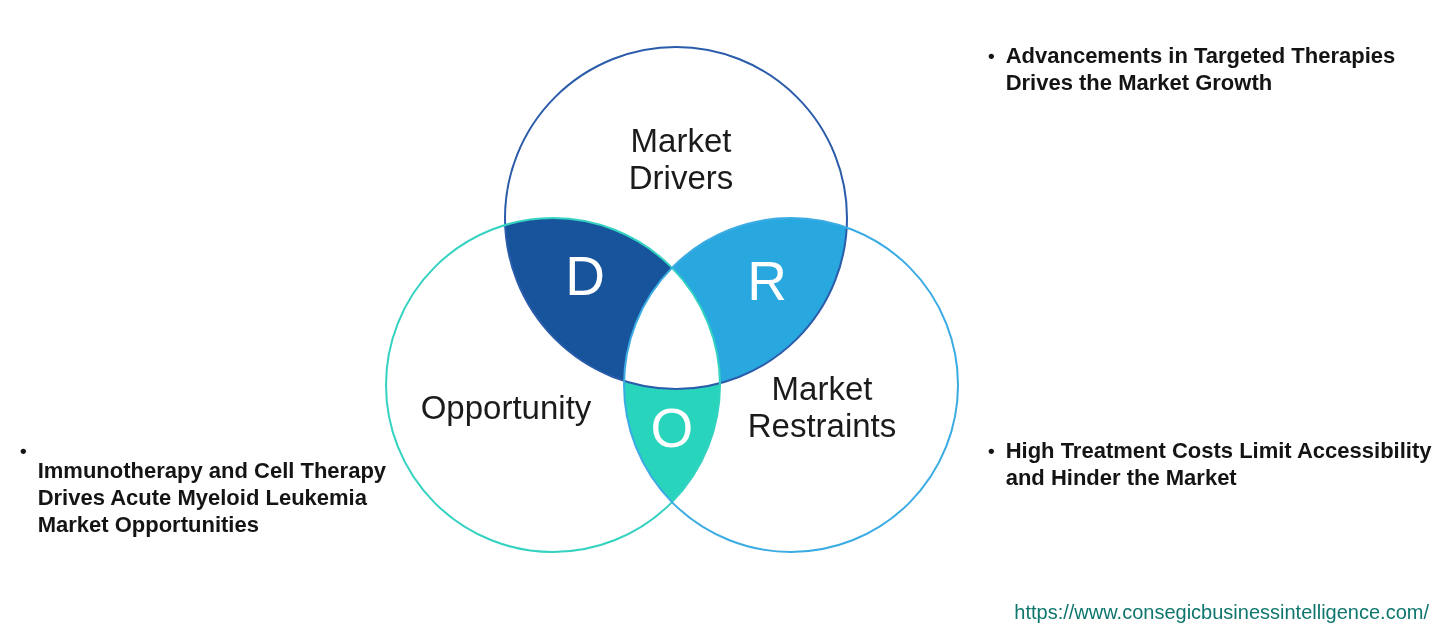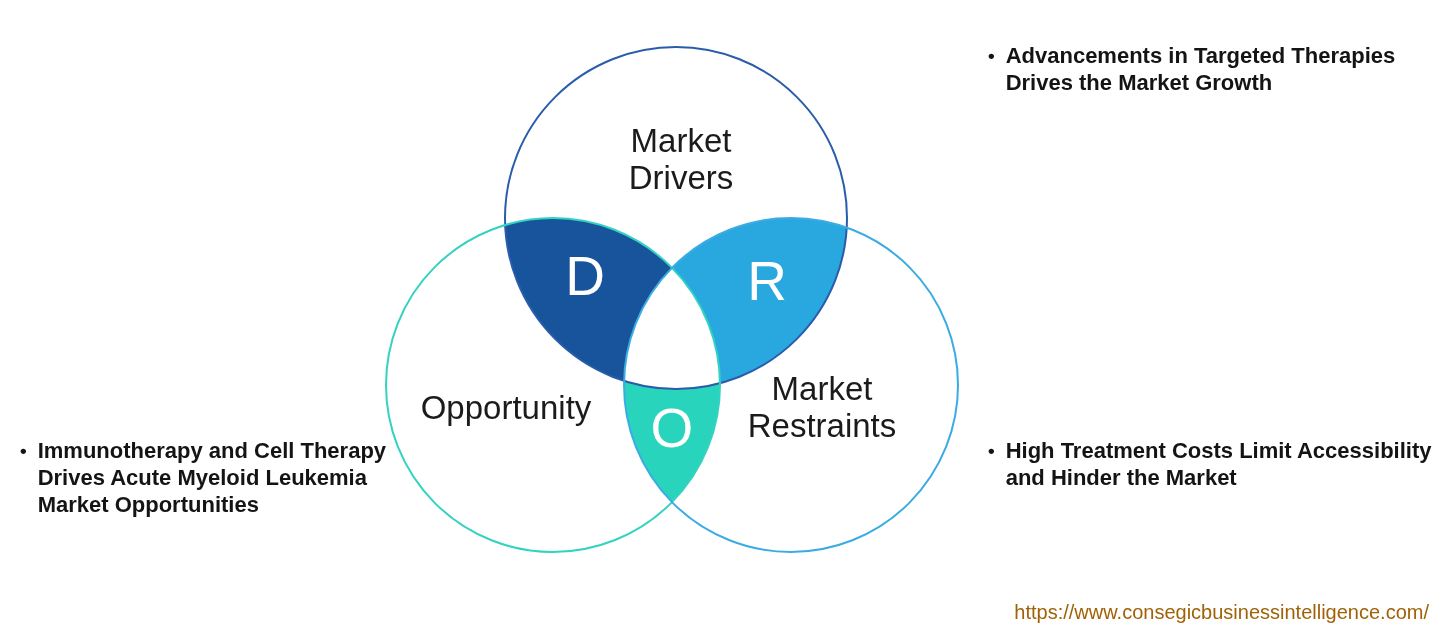--- a/index.html
+++ b/index.html
@@ -45,34 +45,34 @@
   }
   .note .bullet {
     font-size: 19px;
     line-height: 27px;
     flex: 0 0 auto;
   }
   .note .note-text {
     display: block;
   }
   #note-driver .note-text { width: 440px; }
-  #note-opportunity .note-text { width: 360px; }
+  #note-opportunity .note-text { width: 360px; margin-top: 20px; }
   #note-restraint .note-text { width: 440px; }
   #note-driver { left: 988px; top: 42px; }
   #note-opportunity { left: 20px; top: 437px; }
   #note-restraint { left: 988px; top: 437px; }
   .source-url {
     position: absolute;
     top: 600px;
     right: 24px;
     font-family: "Liberation Sans", sans-serif;
     font-size: 20px;
     line-height: 24px;
     font-weight: 400;
-    color: #a16207;
+    color: #0f766e;
     text-align: right;
   }
 </style>
 </head>
 <body>
 
 <div id="canvas">
 
   <svg id="venn-svg" width="1453" height="643" viewBox="0 0 1453 643">
     <defs>

